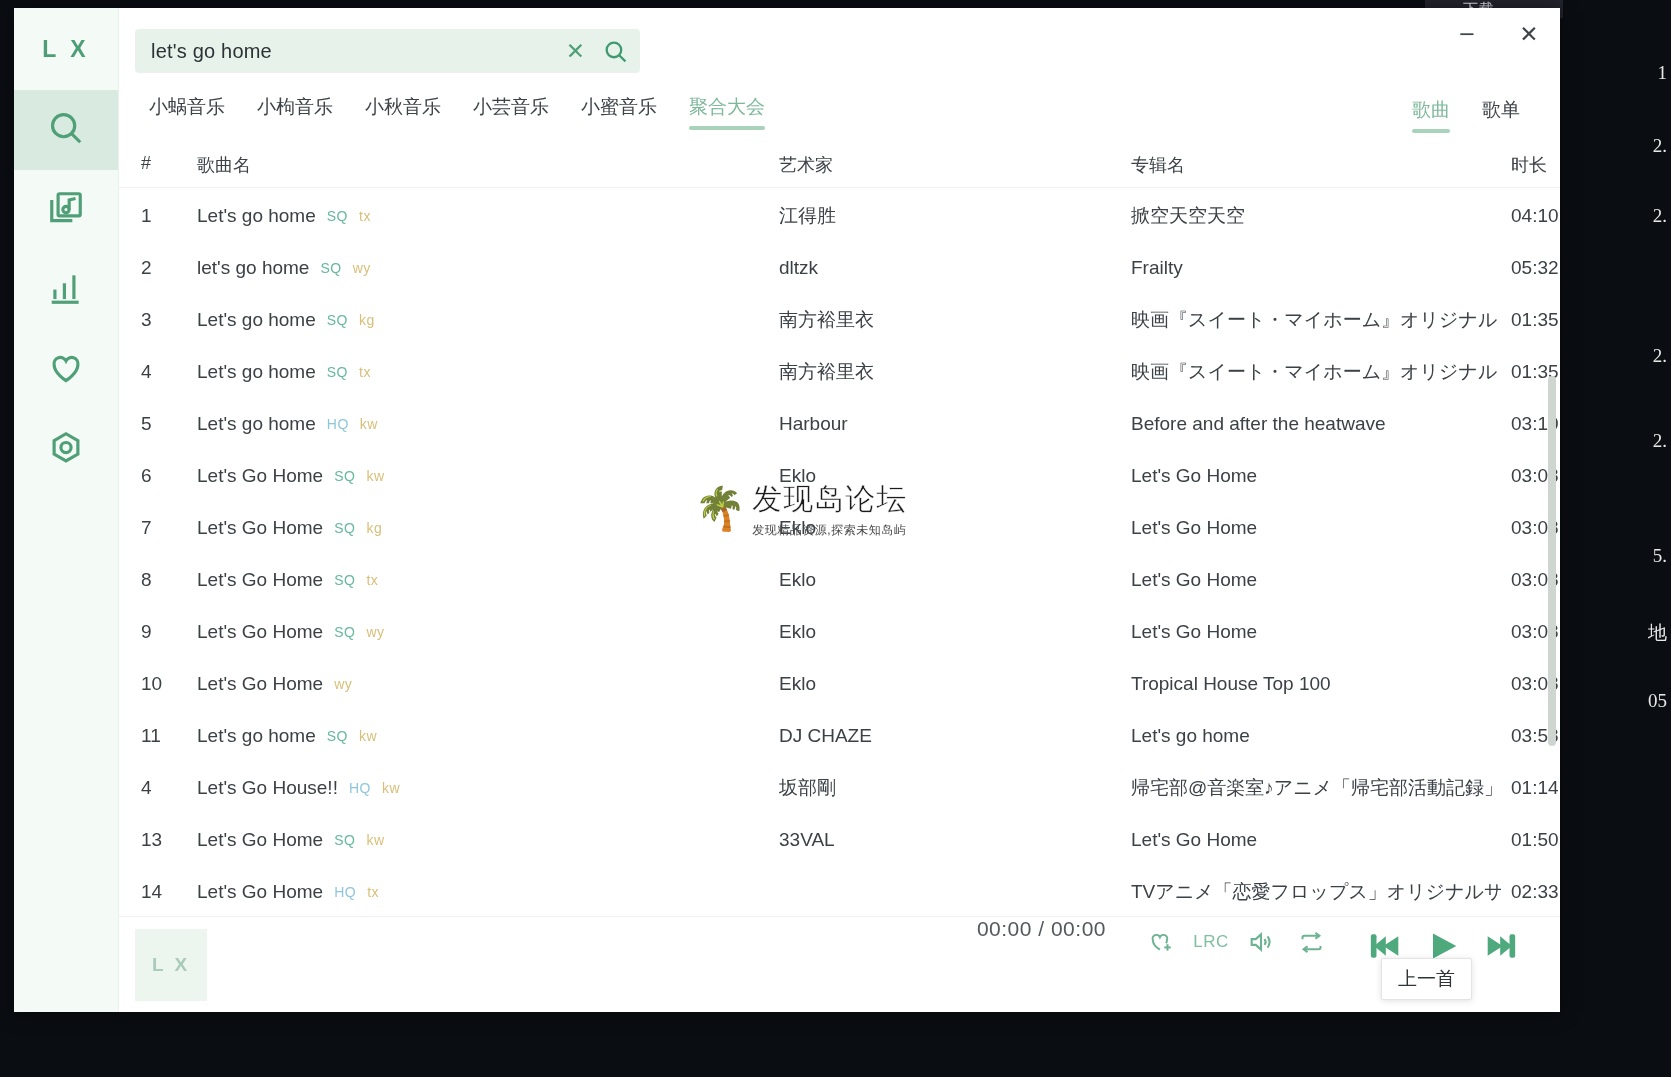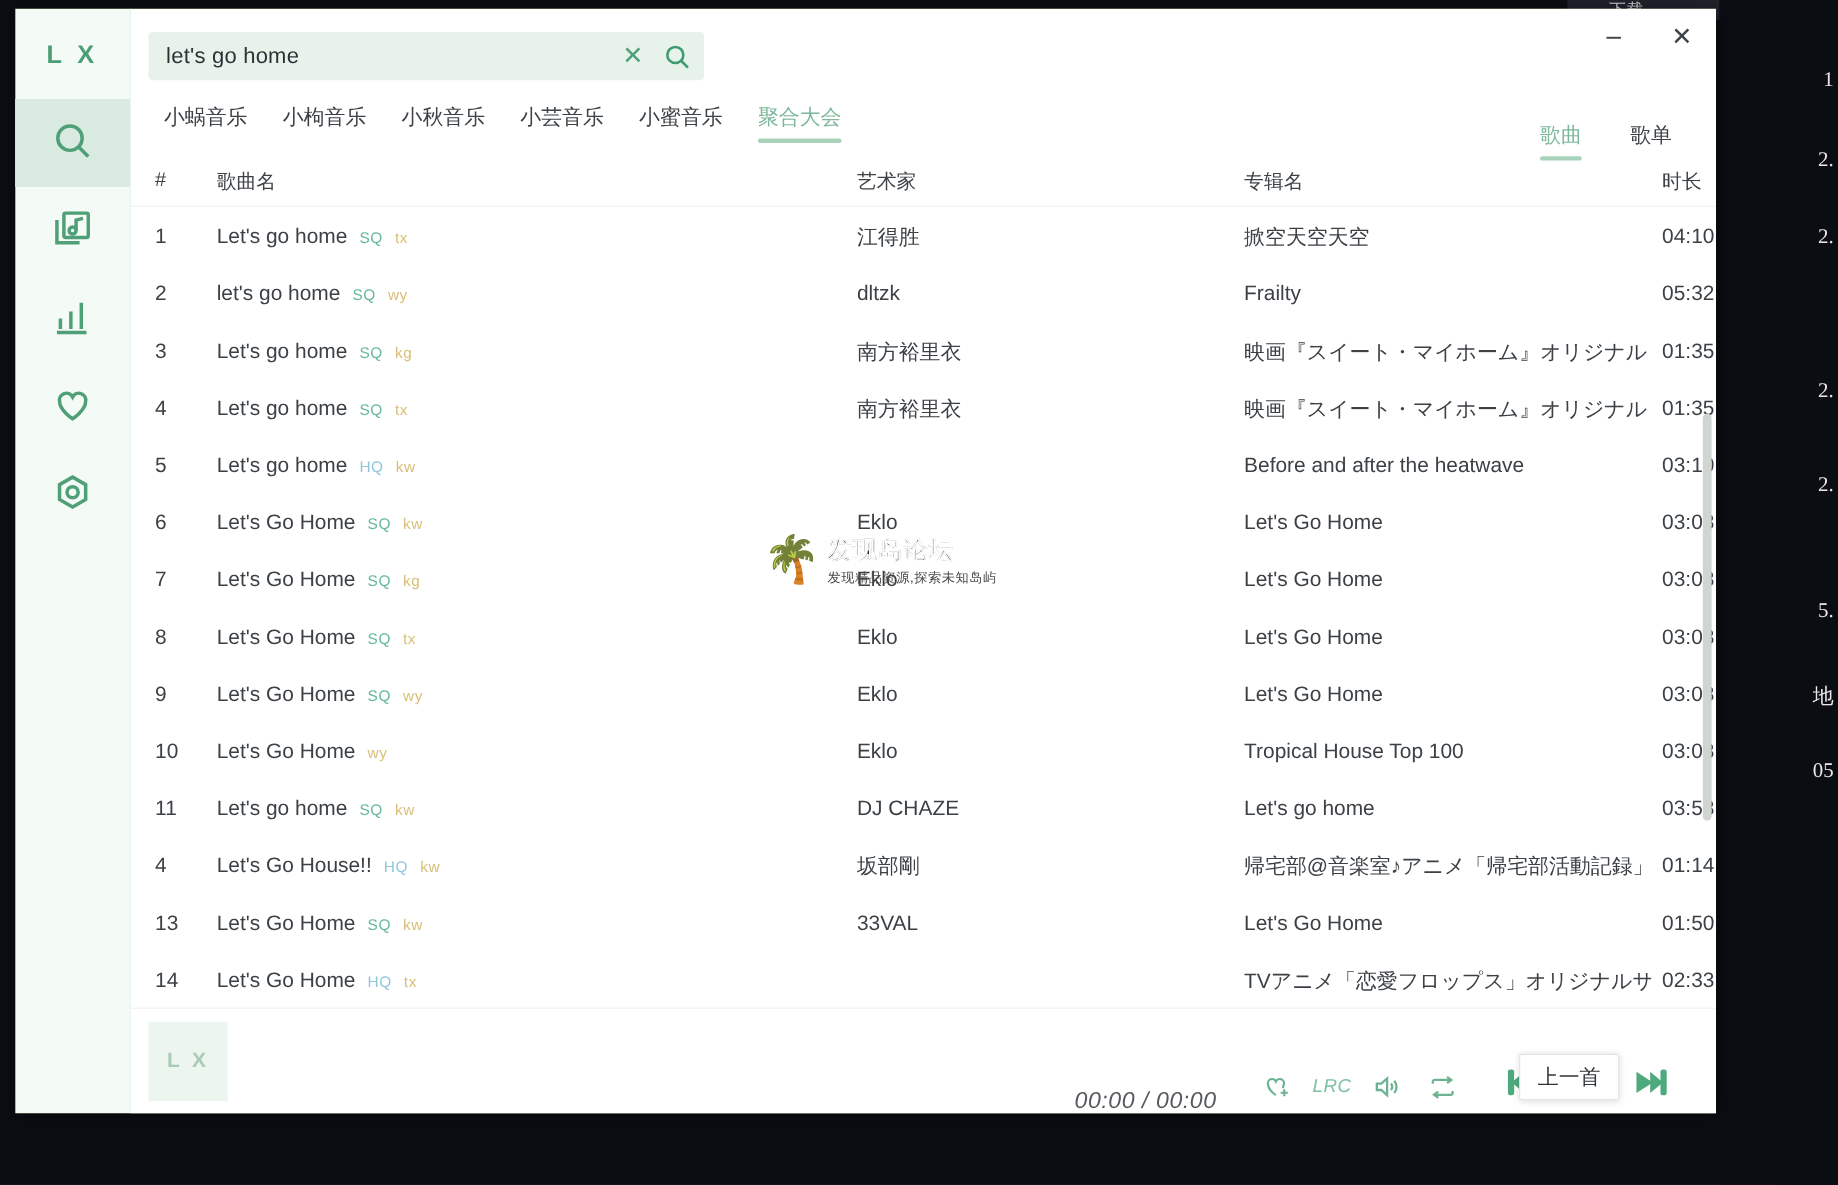--- a/index.html
+++ b/index.html
@@ -86,21 +86,21 @@
     font-family: "DejaVu Sans", sans-serif; line-height: 1;
   }
   .search-go { cursor: pointer; display: flex; align-items: center; padding-left: 4px; }
   .search-go svg { width: 25px; height: 25px; stroke: #3f9a6f; fill: none; stroke-width: 2.2; }
 
   
   .tabs-row {
     position: absolute; left: 0; right: 0; top: 82px; height: 52px;
   }
   .tabs-left { position: absolute; left: 14px; top: 0; display: flex; gap: 0; }
-  .tabs-right { position: absolute; right: 24px; top: 16px; display: flex; gap: 12px; }
+  .tabs-right { position: absolute; right: 24px; top: 3px; display: flex; gap: 0; }
   .tab {
     padding: 4px 16px 10px; color: #3d4247; font-size: 19px; cursor: pointer;
     position: relative; white-space: nowrap;
   }
   .tab.active { color: #7db89a; }
   .tab.active::after {
     content: ""; position: absolute; left: 16px; right: 16px; bottom: 0; height: 4px;
     background: #a9d2bb; border-radius: 2px;
   }
 
@@ -142,38 +142,38 @@
   }
 
   
   .watermark {
     position: absolute; left: 575px; top: 465px; width: 230px; height: 72px;
     display: flex; align-items: center; gap: 6px; pointer-events: none; z-index: 5;
   }
   .wm-emoji { font-size: 42px; line-height: 1; }
   .wm-txt { display: flex; flex-direction: column; }
   .wm-main {
-    font-size: 22px; font-weight: bold; color: #1b1b1b;
+    font-size: 30px; font-weight: normal; color: #1b1b1b;
     -webkit-text-stroke: 0.5px #fff; letter-spacing: 1px;
   }
   .wm-sub { font-size: 12px; color: #4a4a4a; letter-spacing: .5px; margin-top: 2px; }
 
   
   .player {
     position: absolute; left: 0; right: 0; bottom: 0; height: 96px;
     border-top: 1px solid #f0f0f0; background: #fff;
   }
   .player-thumb {
     position: absolute; left: 16px; top: 12px; width: 72px; height: 72px;
     background: #edf5ef; display: flex; align-items: center; justify-content: center;
     color: #a9cbb8; font-size: 19px; letter-spacing: 3px; font-weight: bold;
   }
   .player-right {
     position: absolute; right: 30px; top: 0; height: 96px;
-    display: flex; align-items: flex-end; gap: 0; font-style: italic;
+    display: flex; align-items: flex-start; gap: 0;
   }
   .time-display { color: #55595e; font-size: 21px; margin-right: 30px; letter-spacing: .5px; }
   .pctrl {
     width: 50px; height: 50px; display: flex; align-items: center; justify-content: center;
     cursor: pointer;
   }
   .pctrl svg { stroke: #6cb391; fill: none; stroke-width: 1.8; }
   .pctrl.lrc { color: #7ec0a0; font-size: 17px; letter-spacing: .5px; }
   .pctrl-big { width: 58px; height: 58px; display:flex; align-items:center; justify-content:center; cursor:pointer; }
   .pctrl-big svg { fill: #4ea97d; stroke: none; }
@@ -348,20 +348,21 @@
             <div class="cell c-album">映画『スイート・マイホーム』オリジナル・サ...</div>
             <div class="cell c-dur">01:35</div>
           </div>
           <div class="row">
             <div class="cell c-idx">5</div>
             <div class="cell c-name">
               <span class="song-title">Let's go home</span>
               <span class="badge-q hq">HQ</span>
               <span class="badge-src">kw</span>
             </div>
+            <div class="cell c-artist">Harbour</div>
             <div class="cell c-album">Before and after the heatwave</div>
             <div class="cell c-dur">03:10</div>
           </div>
           <div class="row">
             <div class="cell c-idx">6</div>
             <div class="cell c-name">
               <span class="song-title">Let's Go Home</span>
               <span class="badge-q">SQ</span>
               <span class="badge-src">kw</span>
             </div>

